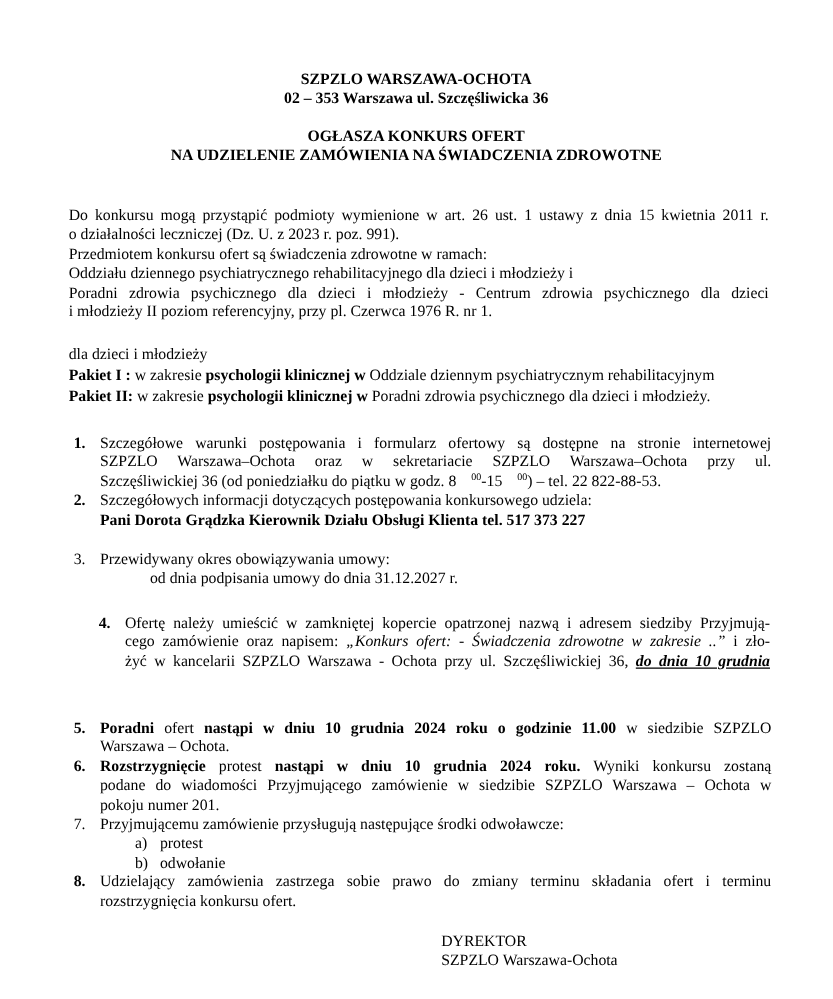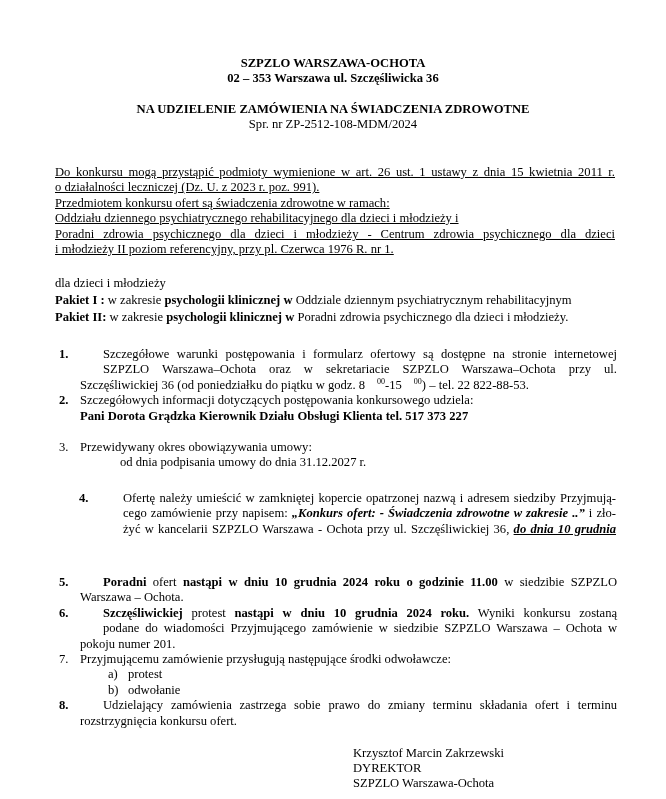--- a/index.html
+++ b/index.html
@@ -7,32 +7,32 @@
     width: 666px; height: 799px; overflow: hidden;
     font-family: "Liberation Serif", "DejaVu Serif", serif;
     color: #000; font-size: 12.6px; line-height: 15.4px;
     position: relative;
   }
   .page { position: absolute; left: 0; top: 0; width: 557px; height: 799px; }
   .header { position: absolute; left: 0; top: 56px; width: 666px; text-align: center; }
   .header .b { font-weight: bold; }
   .header .gap { height: 15px; }
   .intro { position: absolute; left: 55px; top: 165px; width: 560px; text-align: justify; }
-  .intro p { margin: 0; text-decoration: underline; }
+  .intro p { margin: 0; }
   .intro .just { text-align: justify; text-align-last: justify; }
   .pakiety { position: absolute; left: 55px; top: 275px; width: 560px; }
   .pakiety p { margin: 0; line-height: 17px; }
   .list { position: absolute; left: 55px; width: 562px; }
   .item { position: relative; padding-left: 25px; text-align: justify; }
   .item .num { position: absolute; left: 4px; top: 0; font-weight: bold; }
   .item .num.plain { font-weight: normal; }
-  .item .just { text-align: justify; text-align-last: justify; margin-left: 23px; }
+  .item .just { text-align: justify; text-align-last: justify; }
   .bold { font-weight: bold; }
   .ul { text-decoration: underline; font-weight: bold; font-style: italic; }
-  .it { font-style: italic; font-weight: bold; }
+  .it { font-style: italic; font-weight: normal; }
   sup { font-size: 8px; line-height: 0; vertical-align: super; padding-left: 12px; }
   .sub-list { padding-left: 28px; }
   .sub-list div { position: relative; padding-left: 20px; }
   .sub-list span.lbl { position: absolute; left: 0; }
   .l1 { top: 347px; }
   .l3 { top: 440px; }
   .l4 { top: 491px; left: 75px; width: 541px; }
   .l5 { top: 575px; }
   .indent3 { padding-left: 40px; }
   .signature { position: absolute; left: 353px; top: 746px; }
@@ -40,22 +40,22 @@
 </style>
 </head>
 <body>
 
 <div class="page">
 
   <div class="header">
     <div class="b">SZPZLO WARSZAWA-OCHOTA</div>
     <div class="b">02 – 353 Warszawa ul. Szczęśliwicka 36</div>
     <div class="gap"></div>
+    <div class="b">OGŁASZA KONKURS OFERT</div>
     <div class="b">NA UDZIELENIE ZAMÓWIENIA NA ŚWIADCZENIA ZDROWOTNE</div>
-    <div>Spr. nr ZP-2512-108-MDM/2024</div>
   </div>
 
   <div class="intro">
     <p class="just">Do konkursu mogą przystąpić podmioty wymienione w art. 26 ust. 1 ustawy z dnia 15 kwietnia 2011 r.</p>
     <p>o działalności leczniczej (Dz. U. z 2023 r. poz. 991).</p>
     <p>Przedmiotem konkursu ofert są świadczenia zdrowotne w ramach:</p>
     <p>Oddziału dziennego psychiatrycznego rehabilitacyjnego dla dzieci i młodzieży i</p>
     <p class="just">Poradni zdrowia psychicznego dla dzieci i młodzieży - Centrum zdrowia psychicznego dla dzieci</p>
     <p>i młodzieży II poziom referencyjny, przy pl. Czerwca 1976 R. nr 1.</p>
   </div>
@@ -89,51 +89,50 @@
       <span class="num plain">3.</span>
       <div>Przewidywany okres obowiązywania umowy:</div>
       <div class="indent3">od dnia podpisania umowy do dnia 31.12.2027 r.</div>
     </div>
   </div>
 
   <div class="list l4">
     <div class="item">
       <span class="num">4.</span>
       <div class="just">Ofertę należy umieścić w zamkniętej kopercie opatrzonej nazwą i adresem siedziby Przyjmują-</div>
-      <div class="just"><span>cego zamówienie przy napisem: </span><span class="it">„Konkurs ofert: - Świadczenia zdrowotne w zakresie ..”</span><span>  i zło-</span></div>
+      <div class="just"><span>cego zamówienie oraz napisem: </span><span class="it">„Konkurs ofert: - Świadczenia zdrowotne w zakresie ..”</span><span>  i zło-</span></div>
       <div class="just"><span>żyć w kancelarii SZPZLO Warszawa - Ochota przy ul. Szczęśliwickiej 36,  </span><span class="ul">do dnia 10 grudnia</span></div>
     </div>
   </div>
 
   <div class="list l5">
     <div class="item">
       <span class="num">5.</span>
       <div class="just"><span class="bold">Poradni</span><span> ofert </span><span class="bold">nastąpi w dniu 10 grudnia 2024 roku o godzinie 11.00</span><span> w siedzibie SZPZLO</span></div>
       <div>Warszawa – Ochota.</div>
     </div>
     <div class="item">
       <span class="num">6.</span>
-      <div class="just"><span class="bold">Szczęśliwickiej</span><span> protest </span><span class="bold">nastąpi w dniu  10 grudnia 2024 roku.</span><span> Wyniki konkursu zostaną</span></div>
+      <div class="just"><span class="bold">Rozstrzygnięcie</span><span> protest </span><span class="bold">nastąpi w dniu  10 grudnia 2024 roku.</span><span> Wyniki konkursu zostaną</span></div>
       <div class="just">podane do wiadomości Przyjmującego zamówienie w siedzibie SZPZLO Warszawa – Ochota w</div>
       <div>pokoju numer 201.</div>
     </div>
     <div class="item">
       <span class="num plain">7.</span>
       <div>Przyjmującemu zamówienie przysługują następujące środki odwoławcze:</div>
       <div class="sub-list">
         <div><span class="lbl">a)</span><span>protest</span></div>
         <div><span class="lbl">b)</span><span>odwołanie</span></div>
       </div>
     </div>
     <div class="item">
       <span class="num">8.</span>
       <div class="just">Udzielający zamówienia zastrzega sobie prawo do zmiany terminu składania ofert i terminu</div>
       <div>rozstrzygnięcia konkursu ofert.</div>
     </div>
   </div>
 
   <div class="signature">
-    <div>Krzysztof Marcin Zakrzewski</div>
     <div>DYREKTOR</div>
     <div>SZPZLO Warszawa-Ochota</div>
   </div>
 
 </div>
 
 </body></html>

